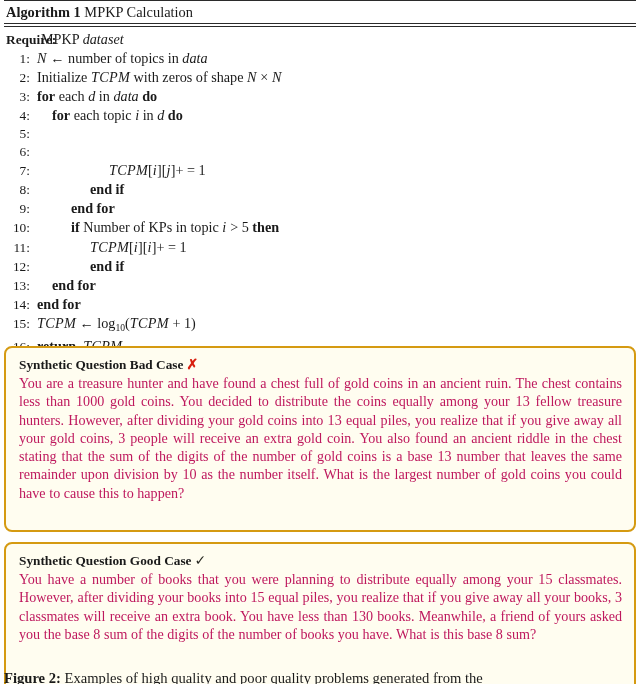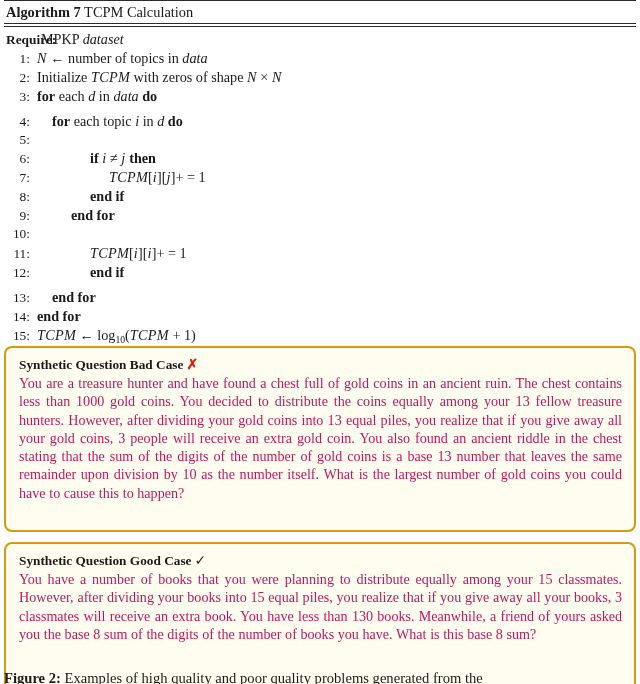--- a/index.html
+++ b/index.html
@@ -68,21 +68,21 @@
   }
   .alg-require .alg-num {
     width: 26px;
     text-align: left;
     font-weight: bold;
     flex: 0 0 auto;
     padding-left: 2px;
   }
   .alg-require .alg-txt { padding-left: 9px; }
 
-  .ind1 { padding-left: 22px; margin-top: 6px; }
+  .ind1 { padding-left: 22px; }
   .ind2 { padding-left: 41px; }
   .ind3 { padding-left: 60px; }
   .ind4 { padding-left: 79px; }
 
   b.kw { font-weight: bold; }
   i.var { font-style: italic; }
   .mathit { font-style: italic; font-family: "Liberation Serif", serif; letter-spacing: 0.3px; }
   sub.logsub { font-size: 0.68em; vertical-align: -0.28em; font-style: normal; text-align: center; }
 
   
@@ -145,22 +145,22 @@
   .caption b { font-weight: bold; }
 </style>
 </head>
 <body>
 
 <div class="algorithm">
 
   <div class="alg-rule-top"></div>
 
   <div class="alg-title">
-    <span class="alg-kw">Algorithm 7</span>
-    <span>TCPM Calculation</span>
+    <span class="alg-kw">Algorithm 1</span>
+    <span>MPKP Calculation</span>
   </div>
 
   <div class="alg-rule-mid"></div>
 
   <div class="alg-body">
 
     <div class="alg-line alg-require">
       <span class="alg-num">Require:</span>
       <span class="alg-txt"><span>MPKP</span> <i class="var">dataset</i></span>
     </div>
@@ -184,40 +184,40 @@
       <span class="alg-num">4:</span>
       <span class="alg-txt ind1"><b class="kw">for</b> each topic <i class="var">i</i> in <i class="var">d</i> <b class="kw">do</b></span>
     </div>
 
     <div class="alg-line">
       <span class="alg-num">5:</span>
     </div>
 
     <div class="alg-line">
       <span class="alg-num">6:</span>
-      <span class="alg-txt ind3"><b class="kw">if</b> <i class="mathit">i</i> ≠ <i class="mathit">j</i> <b class="kw">then</b></span>
     </div>
 
     <div class="alg-line">
       <span class="alg-num">7:</span>
       <span class="alg-txt ind4"><i class="mathit">TCPM</i>[<i class="mathit">i</i>][<i class="mathit">j</i>]+ = 1</span>
     </div>
 
     <div class="alg-line">
       <span class="alg-num">8:</span>
       <span class="alg-txt ind3"><b class="kw">end if</b></span>
     </div>
 
     <div class="alg-line">
       <span class="alg-num">9:</span>
       <span class="alg-txt ind2"><b class="kw">end for</b></span>
     </div>
 
     <div class="alg-line">
       <span class="alg-num">10:</span>
+      <span class="alg-txt ind2"><b class="kw">if</b> Number of KPs in topic <i class="mathit">i</i> &gt; 5 <b class="kw">then</b></span>
     </div>
 
     <div class="alg-line">
       <span class="alg-num">11:</span>
       <span class="alg-txt ind3"><i class="mathit">TCPM</i>[<i class="mathit">i</i>][<i class="mathit">i</i>]+ = 1</span>
     </div>
 
     <div class="alg-line">
       <span class="alg-num">12:</span>
       <span class="alg-txt ind3"><b class="kw">end if</b></span>

